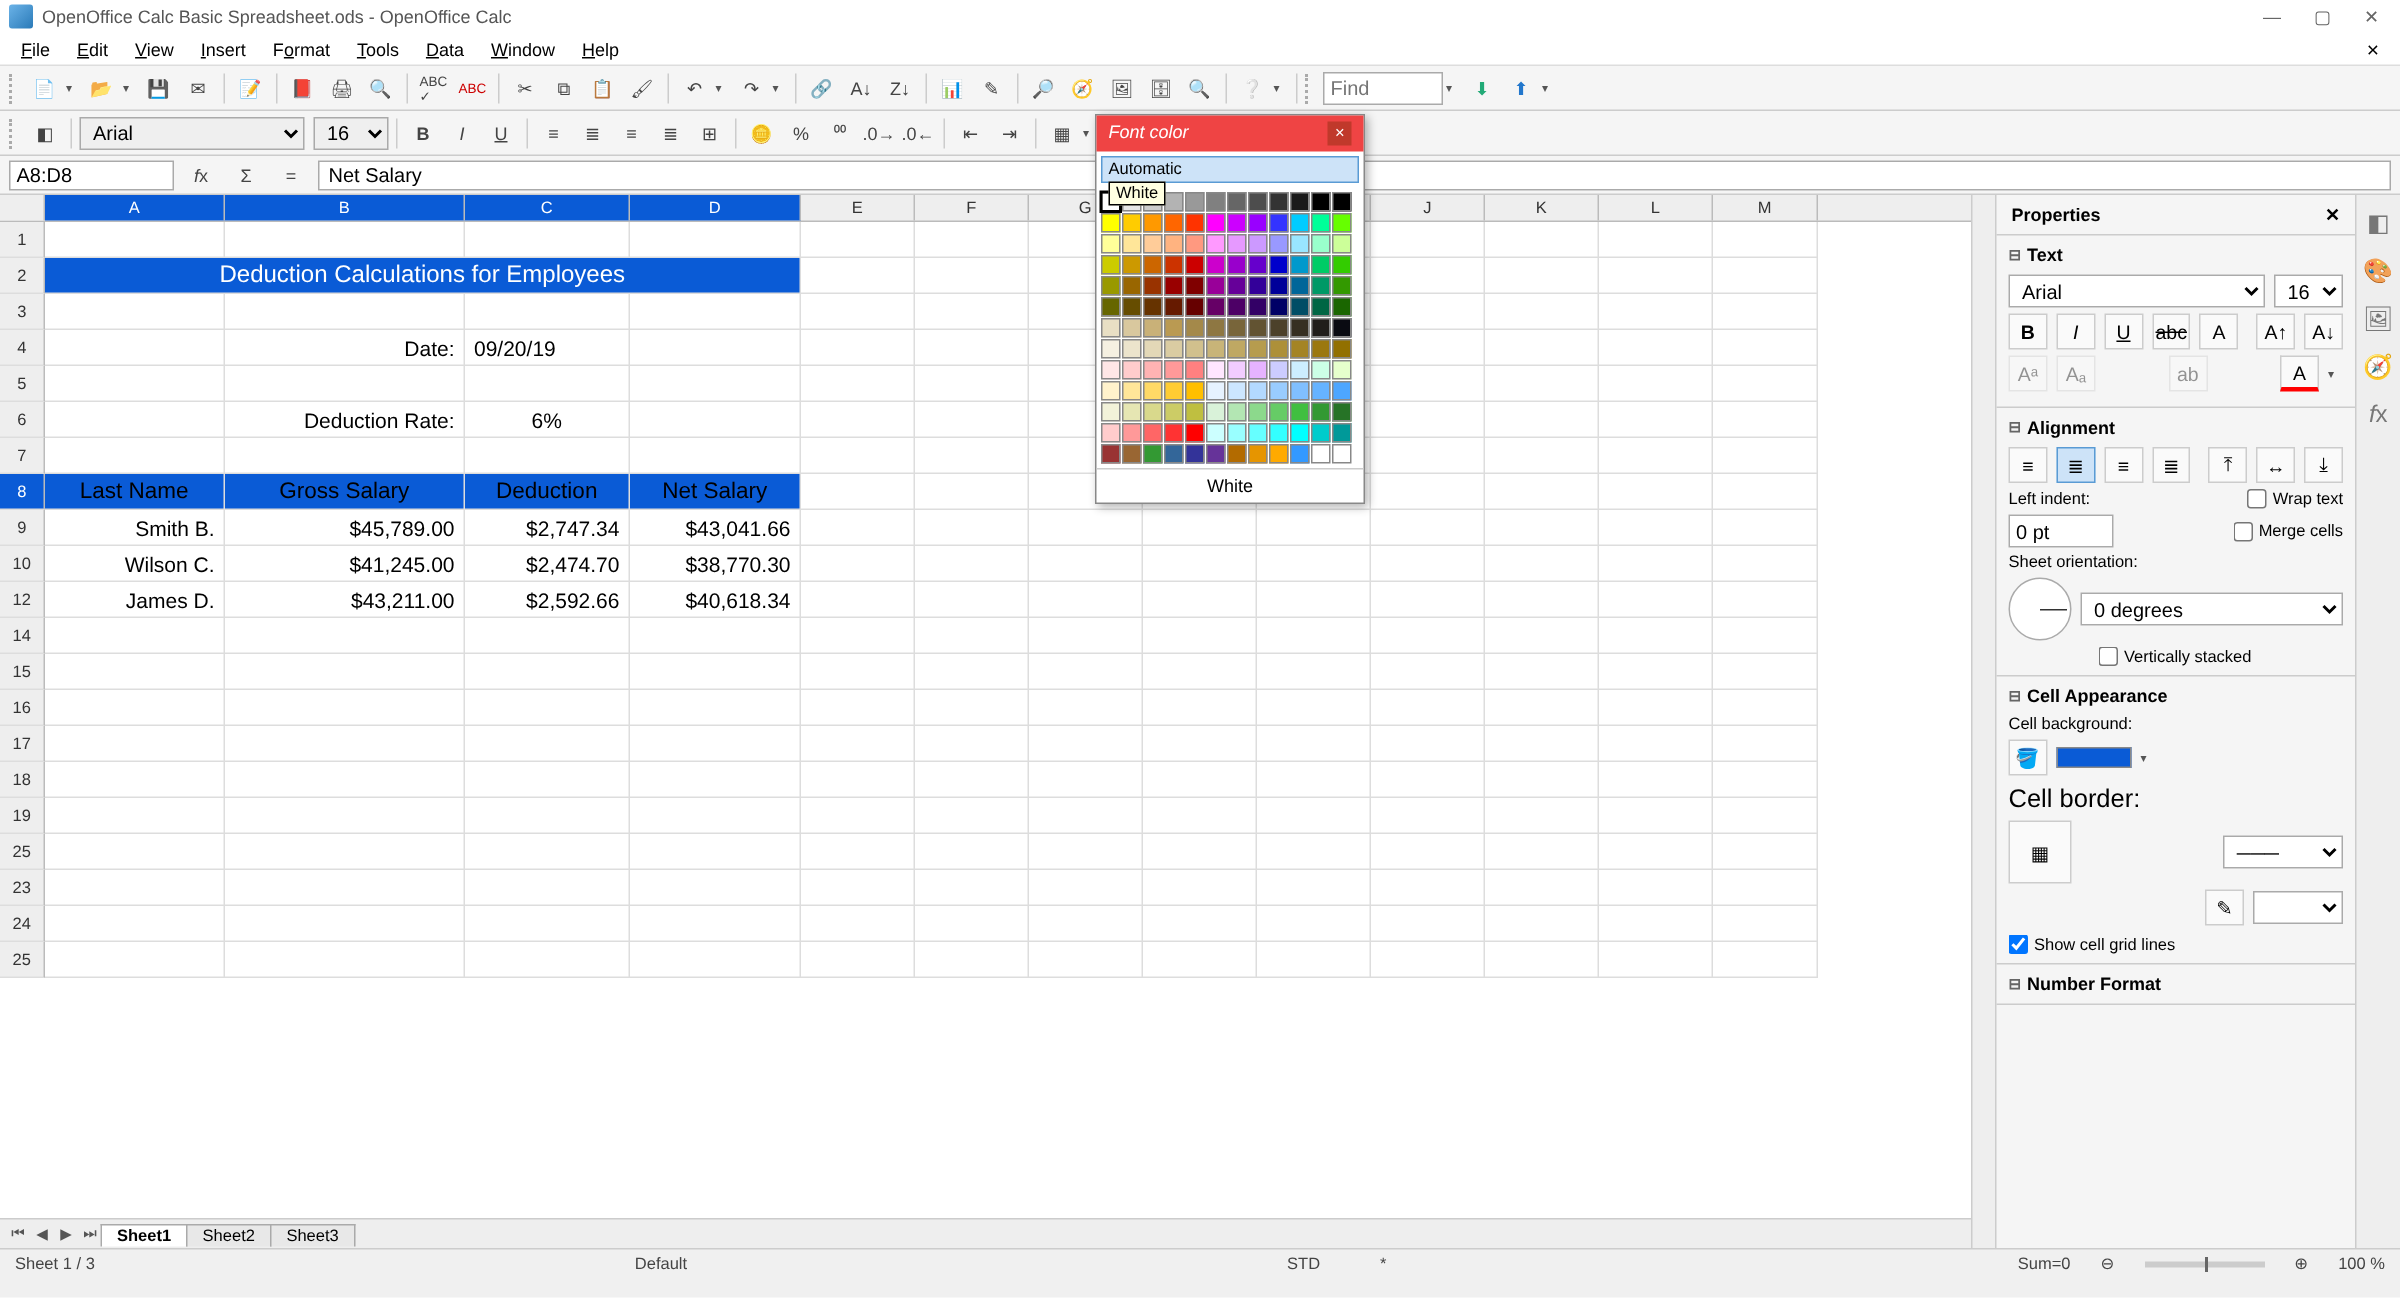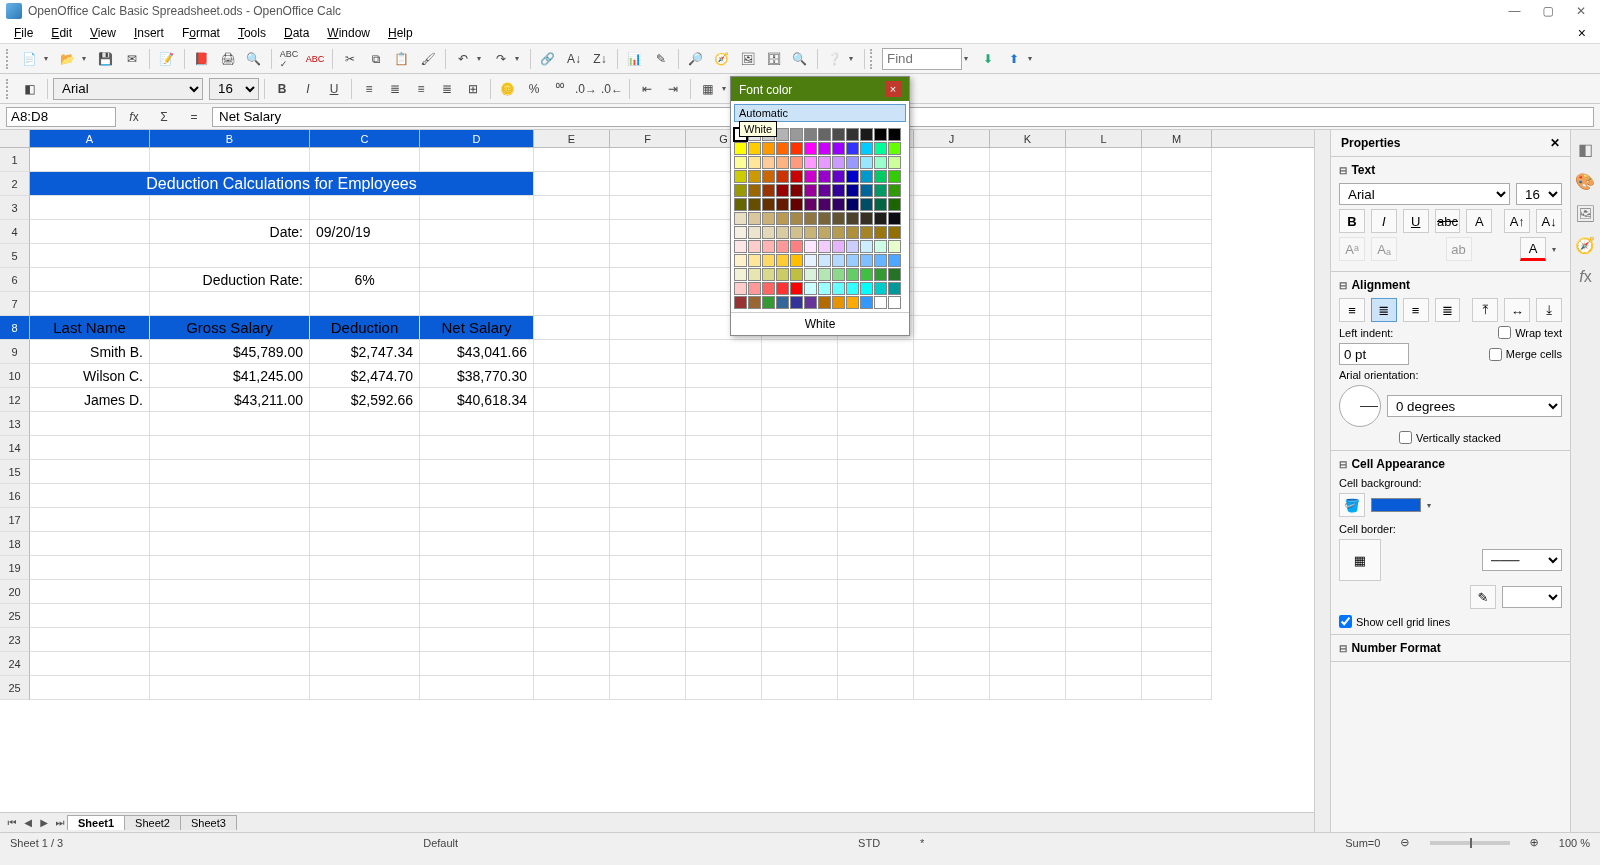--- a/index.html
+++ b/index.html
@@ -81,21 +81,21 @@
 .prop-btn { width: 26px; height: 24px; border: 1px solid #ccc; background: #fafafa; display:flex; align-items:center; justify-content:center; cursor:pointer; font-size:13px; }
 .prop-btn.active { background: #cde3f8; border-color: #5a9bd4; }
 .prop-select { height: 22px; border: 1px solid #aaa; padding: 0 4px; background:#fff; }
 .prop-input { height: 22px; border: 1px solid #aaa; padding: 0 4px; width: 70px; background:#fff; }
 .checkbox-row { display:flex; align-items:center; gap:4px; font-size:11px; }
 .rotation-dial { width: 42px; height: 42px; border: 1px solid #aaa; border-radius: 50%; position: relative; background:#fff;}
 .rotation-dial::after { content:""; position:absolute; left:50%; top:50%; width:18px; height:1px; background:#333; }
 
 
 .font-color-popup { position: absolute; left: 730px; top: 76px; width: 180px; background: #fff; border: 1px solid #888; box-shadow: 2px 2px 6px rgba(0,0,0,0.3); z-index: 100; }
-.fcp-title { background: #4d7c0f; color: #fff; padding: 4px 8px; font-size: 12px; display:flex; align-items:flex-end; }
+.fcp-title { background: #ef4444; color: #fff; padding: 4px 8px; font-size: 12px; display:flex; align-items:flex-start;font-style:italic; }
 .fcp-title .fcp-close { margin-left:auto; background:#c0392b; color:#fff; width:16px; height:16px; display:flex; align-items:center; justify-content:center; font-size:11px; cursor:pointer;}
 .fcp-auto { margin: 3px; padding: 2px 4px; border: 1px solid #5a9bd4; background:#cde3f8; font-size:11px; cursor:pointer; }
 .color-grid { display: grid; grid-template-columns: repeat(12, 13px); gap: 1px; padding: 3px; }
 .color-swatch { width: 13px; height: 13px; border: 1px solid #888; cursor: pointer; }
 .color-swatch.hover { outline: 2px solid #000; outline-offset: -1px; }
 .fcp-tooltip { position:absolute; left: 8px; top: 44px; background:#ffffe1; border:1px solid #000; padding:1px 4px; font-size:11px; pointer-events:none;}
 .fcp-label { text-align:center; padding:4px; font-size:12px; border-top:1px solid #ccc;}
 
 .scrollbar-v { width:16px; background:#eee; border-left:1px solid #ccc;}
 .scrollbar-h { height:16px; background:#eee; flex:1; margin-left:10px;}
@@ -418,36 +418,20 @@
           <div class="cell" style="width:76px"></div>
           <div class="cell" style="width:76px"></div>
           <div class="cell" style="width:76px"></div>
           <div class="cell" style="width:76px"></div>
           <div class="cell" style="width:76px"></div>
           <div class="cell" style="width:76px"></div>
           <div class="cell" style="width:76px"></div>
           <div class="cell" style="width:70px"></div>
         </div>
         <div class="row">
-          <div class="rowhead">13</div>
-          <div class="cell" style="width:120px"></div>
-          <div class="cell" style="width:160px"></div>
-          <div class="cell" style="width:110px"></div>
-          <div class="cell" style="width:114px"></div>
-          <div class="cell" style="width:76px"></div>
-          <div class="cell" style="width:76px"></div>
-          <div class="cell" style="width:76px"></div>
-          <div class="cell" style="width:76px"></div>
-          <div class="cell" style="width:76px"></div>
-          <div class="cell" style="width:76px"></div>
-          <div class="cell" style="width:76px"></div>
-          <div class="cell" style="width:76px"></div>
-          <div class="cell" style="width:70px"></div>
-        </div>
-        <div class="row">
           <div class="rowhead">14</div>
           <div class="cell" style="width:120px"></div>
           <div class="cell" style="width:160px"></div>
           <div class="cell" style="width:110px"></div>
           <div class="cell" style="width:114px"></div>
           <div class="cell" style="width:76px"></div>
           <div class="cell" style="width:76px"></div>
           <div class="cell" style="width:76px"></div>
           <div class="cell" style="width:76px"></div>
           <div class="cell" style="width:76px"></div>
@@ -515,36 +499,20 @@
           <div class="cell" style="width:76px"></div>
           <div class="cell" style="width:76px"></div>
           <div class="cell" style="width:76px"></div>
           <div class="cell" style="width:76px"></div>
           <div class="cell" style="width:76px"></div>
           <div class="cell" style="width:76px"></div>
           <div class="cell" style="width:70px"></div>
         </div>
         <div class="row">
           <div class="rowhead">19</div>
-          <div class="cell" style="width:120px"></div>
-          <div class="cell" style="width:160px"></div>
-          <div class="cell" style="width:110px"></div>
-          <div class="cell" style="width:114px"></div>
-          <div class="cell" style="width:76px"></div>
-          <div class="cell" style="width:76px"></div>
-          <div class="cell" style="width:76px"></div>
-          <div class="cell" style="width:76px"></div>
-          <div class="cell" style="width:76px"></div>
-          <div class="cell" style="width:76px"></div>
-          <div class="cell" style="width:76px"></div>
-          <div class="cell" style="width:76px"></div>
-          <div class="cell" style="width:70px"></div>
-        </div>
-        <div class="row">
-          <div class="rowhead">20</div>
           <div class="cell" style="width:120px"></div>
           <div class="cell" style="width:160px"></div>
           <div class="cell" style="width:110px"></div>
           <div class="cell" style="width:114px"></div>
           <div class="cell" style="width:76px"></div>
           <div class="cell" style="width:76px"></div>
           <div class="cell" style="width:76px"></div>
           <div class="cell" style="width:76px"></div>
           <div class="cell" style="width:76px"></div>
           <div class="cell" style="width:76px"></div>
@@ -690,40 +658,40 @@
           </label>
       </div>
       <div class="prop-row">
         <input class="prop-input" value="0 pt" style="">
         <div style="flex:1"></div>
         <label class="checkbox-row">
             <input type="checkbox" style=""> 
             <span>Merge cells</span>
           </label>
       </div>
-      <div style="font-size:11px;margin-top:4px">Arial orientation:</div>
+      <div style="font-size:11px;margin-top:4px">Sheet orientation:</div>
       <div class="prop-row">
         <div class="rotation-dial"></div>
         <select class="prop-select" style="flex:1"><option>0 degrees</option></select>
       </div>
       <label class="checkbox-row" style="margin-left:60px">
           <input type="checkbox" style=""> 
           <span>Vertically stacked</span>
         </label>
     </div>
 
     <div class="prop-section">
       <div class="prop-sec-title">Cell Appearance</div>
       <div style="font-size:11px">Cell background:</div>
       <div class="prop-row">
         <div class="prop-btn">🪣</div>
         <span class="bg-swatch"></span>
         <div class="tb-drop">▾</div>
       </div>
-      <div style="font-size:11px;margin-top:6px">Cell border:</div>
+      <div style="font-size:17px;margin-top:6px">Cell border:</div>
       <div class="prop-row">
         <div class="prop-btn" style="width:42px;height:42px">▦</div>
         <div style="flex:1"></div>
         <select class="prop-select" style="width:80px"><option>───</option></select>
       </div>
       <div class="prop-row">
         <div style="flex:1"></div>
         <div class="prop-btn">✎</div>
         <select class="prop-select" style="width:60px"><option></option></select>
       </div>

